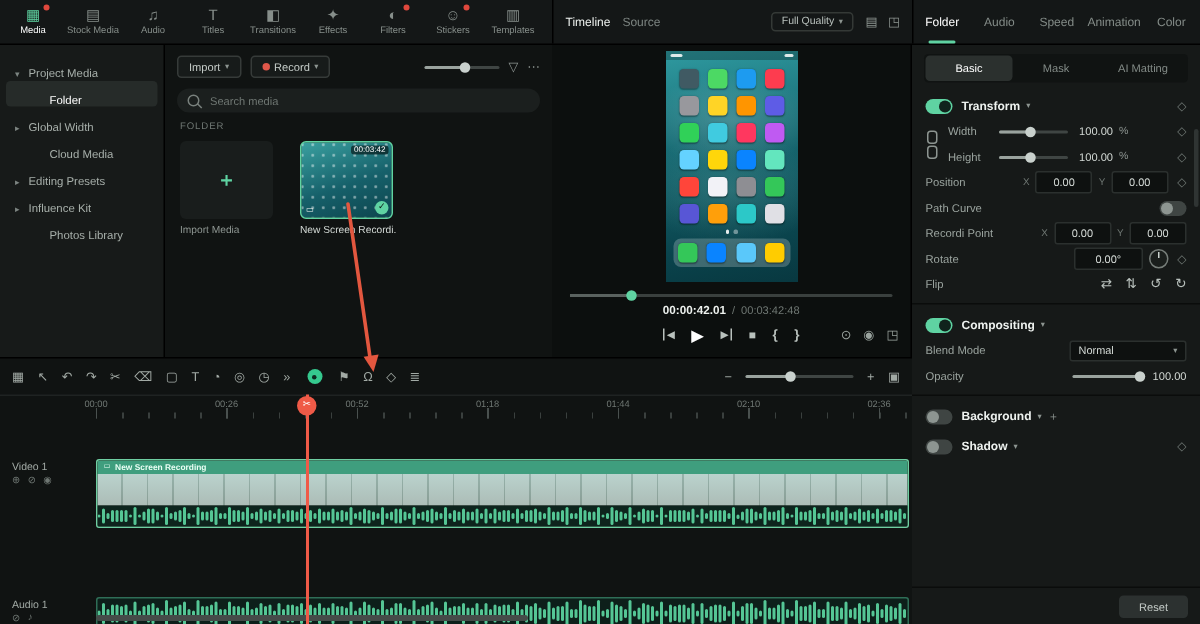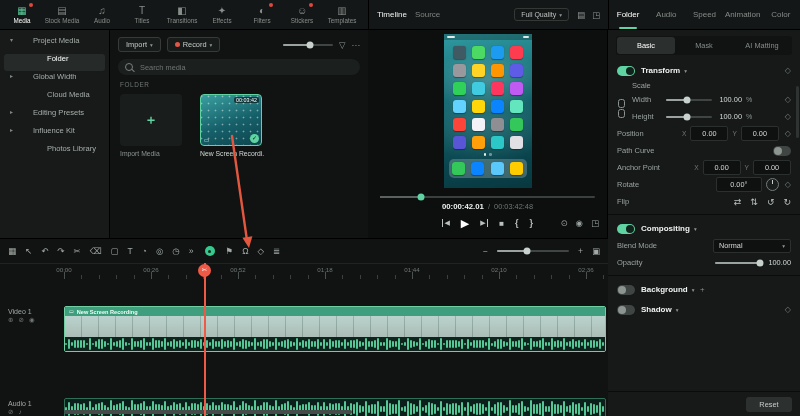--- a/index.html
+++ b/index.html
@@ -19,21 +19,21 @@
   .ph-tab{font-size:8px;color:#7d8582;cursor:pointer;white-space:nowrap;}
   .ph-tab.active{color:#eef2ef;font-weight:normal;}
   .quality-pill{display:flex;align-items:center;gap:3px;border:1px solid #343936;border-radius:3px;padding:2px 6px;font-size:7px;color:#b9c1bd;cursor:pointer;white-space:nowrap;}
   .hicon{font-size:8.5px;color:#8d9591;cursor:pointer;}
   .props-tabs{width:192px;display:flex;align-items:stretch;border-left:1px solid #000;box-sizing:border-box;}
   .ptab{flex:1;display:flex;align-items:center;justify-content:center;font-size:8px;color:#848c88;cursor:pointer;position:relative;}
   .ptab.active{color:#fff;}
   .ptab.active::after{content:"";position:absolute;bottom:0;left:10px;right:10px;height:2px;background:#5fd3a2;border-radius:1px;}
   
   .sidebar{position:absolute;left:0;top:30px;width:110px;height:208px;background:#171a19;border-right:1px solid #000;box-sizing:border-box;padding-top:5px;}
-  .side-item{display:flex;align-items:flex-start;height:17px;margin:1px 4px;padding-left:6px;border-radius:3px;font-size:7.6px;color:#a7afaa;cursor:pointer;white-space:nowrap;gap:14px;}
+  .side-item{display:flex;align-items:flex-end;height:17px;margin:1px 4px;padding-left:6px;border-radius:3px;font-size:7.6px;color:#a7afaa;cursor:pointer;white-space:nowrap;}
   .side-item .schev{width:9px;font-size:6px;color:#7d8582;}
   .side-item.indent{padding-left:20px;}
   .side-item.active{background:#262b29;color:#fff;}
   
   .media-panel{position:absolute;left:110px;top:30px;width:258px;height:208px;background:#101312;box-sizing:border-box;}
   .mp-toolbar{display:flex;align-items:center;gap:6px;padding:7px 8px 4px;}
   .mp-btn{display:flex;align-items:center;gap:3px;border:1px solid #363b39;border-radius:3px;padding:2px 7px;font-size:7.4px;color:#c6cdc9;cursor:pointer;white-space:nowrap;background:#171b1a;}
   .mp-btn .chev{font-size:5.5px;color:#8d9591;}
   .rec-dot{width:5px;height:5px;border-radius:50%;background:#e0574a;}
   .slider{position:relative;height:2px;background:#3f4543;border-radius:1px;cursor:pointer;flex:none;}
@@ -448,23 +448,20 @@
           <span>AI Matting</span>
         </div>
       </div>
 
     <div class="prow sect">
       <span class="toggle on"></span>
       <span class="sect-title">Transform</span>
       <span class="chev">▾</span>
       <span class="kf">◇</span>
     </div>
-    <div class="prow" style="height:12px;padding-left:24px;">
-      <span class="plabel">Scale</span>
-    </div>
     <div class="scalewrap">
       <span class="chain">
           <i></i>
           <i></i>
         </span>
       <div class="prow">
         <span class="plabel w30">Width</span>
         <span class="slider w46">
             <span class="fill" style="width:45%"></span>
             <span class="knob" style="left:45%"></span>
@@ -490,21 +487,21 @@
       <span class="nbox">0.00</span>
       <span class="axis">Y</span>
       <span class="nbox">0.00</span>
       <span class="kf" style="margin-left:2px;">◇</span>
     </div>
     <div class="prow">
       <span class="plabel grow">Path Curve</span>
       <span class="toggle"></span>
     </div>
     <div class="prow">
-      <span class="plabel grow">Anchor Point</span>
+      <span class="plabel grow">Recordi Point</span>
       <span class="axis">X</span>
       <span class="nbox">0.00</span>
       <span class="axis">Y</span>
       <span class="nbox">0.00</span>
     </div>
     <div class="prow">
       <span class="plabel grow">Rotate</span>
       <span class="nbox" style="min-width:40px;">0.00°</span>
       <span class="dial"></span>
       <span class="kf" style="margin-left:2px;">◇</span>

